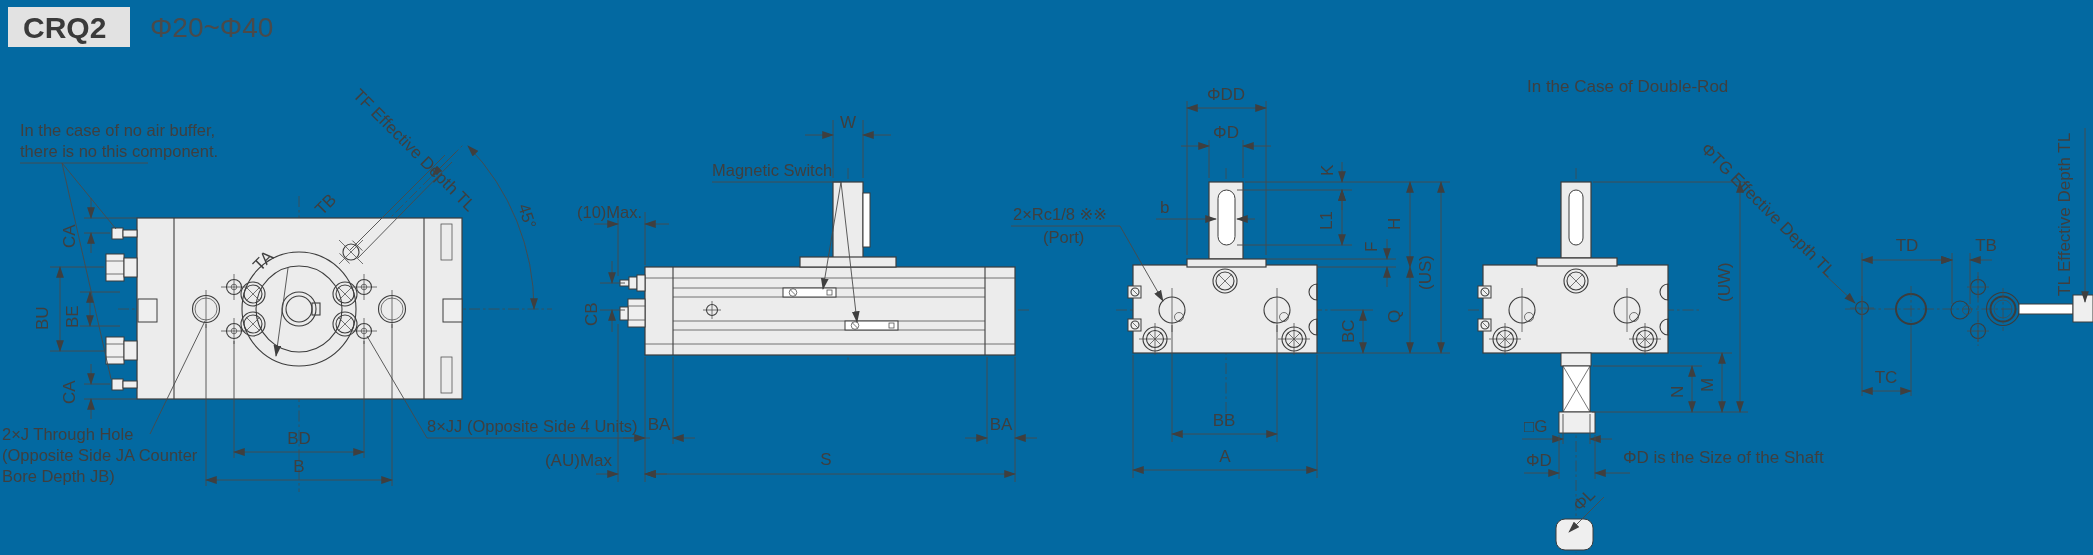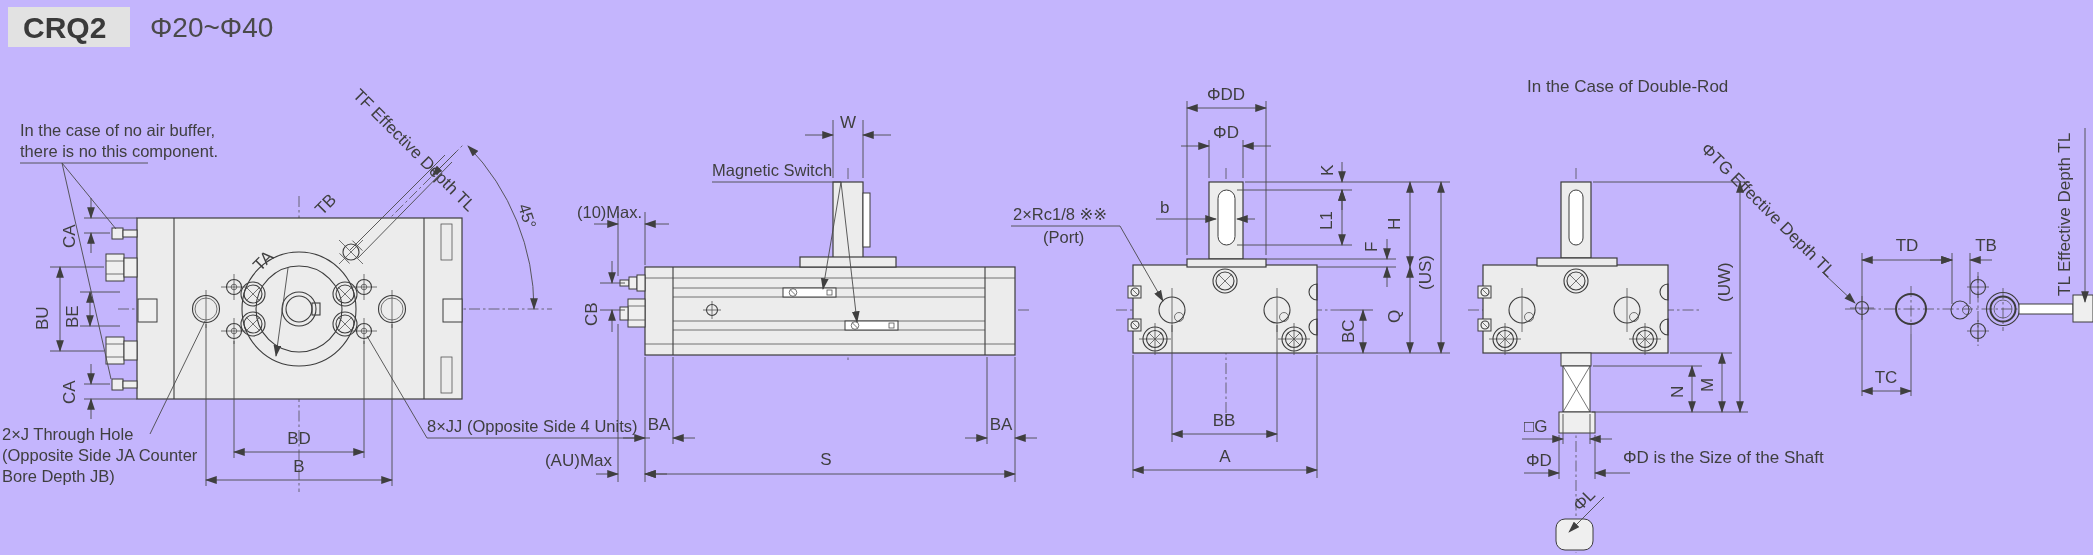--- a/index.html
+++ b/index.html
@@ -1,16 +1,16 @@
 <!DOCTYPE html>
 <html><head>
 <meta charset="utf-8">
 <style>
   html,body{margin:0;padding:0;background:#fff;}
-  #stage{position:relative;width:2093px;height:555px;background:#c4b5fd;overflow:hidden;}
+  #stage{position:relative;width:2093px;height:555px;background:#0369a1;overflow:hidden;}
   svg{display:block;}
   svg text{font-family:"Liberation Sans","DejaVu Sans",sans-serif;fill:#3f3f3f;font-size:16.5px;}
   .dt{font-size:17px;}
   .sm{font-size:16.5px;}
   .big{font-size:17px;}
   .mid{text-anchor:middle;}
   .endt{text-anchor:end;}
   .hdr-model{font-size:30px;font-weight:bold;fill:#3a3a3a;}
   .hdr-bore{font-size:28px;fill:#4a4a4a;}
   .body-fill{fill:#ececec;stroke:#3c3c3c;stroke-width:1.2;}

